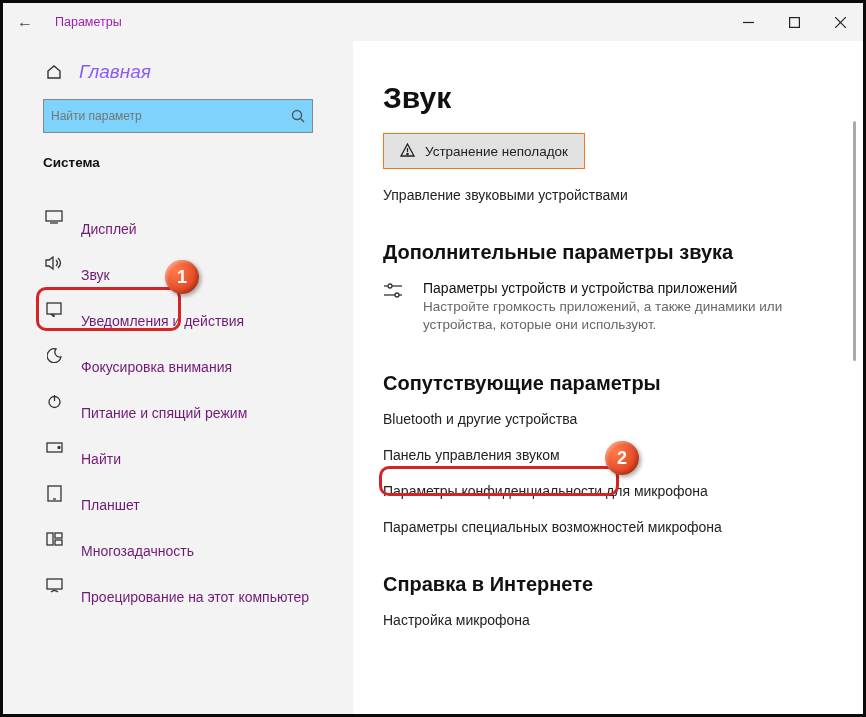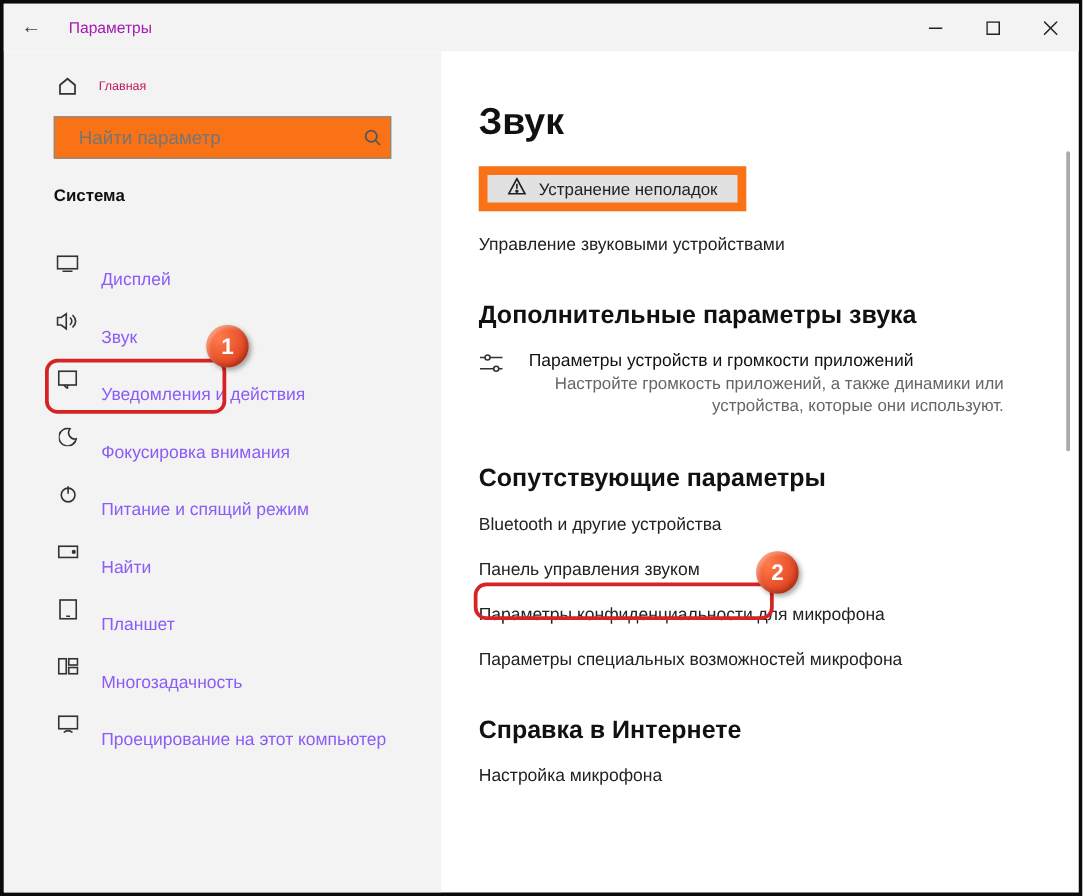--- a/index.html
+++ b/index.html
@@ -8,40 +8,40 @@
   .titlebar { height: 38px; display:flex; align-items:center; padding: 0 0 0 14px; background:#f3f3f3; }
   .titlebar .back { width: 22px; font-size:16px; color:#444; cursor:pointer; }
   .titlebar .title { font-size:12.5px; color:#a21caf; padding-left:16px; }
   .titlebar .spacer { flex:1; }
   .winbtn { width:46px; height:38px; display:flex; align-items:center; justify-content:center; color:#222; cursor:pointer; }
   .winbtn svg { stroke:#222; }
   .body { flex:1; display:flex; overflow:hidden; }
   .sidebar { width: 350px; background:#f3f3f3; padding: 14px 0 0 0; position:relative; }
   .home-row { display:flex; align-items:center; gap:16px; padding: 6px 0 16px 42px; cursor:pointer; }
   .home-row .hicon { width:18px; display:flex; justify-content:center; font-size:15px; color:#333;}
-  .home-row .hlabel { font-size:10px; color:#be185d; }
+  .home-row .hlabel { font-size:19px; color:#8b5cf6;font-style:italic; }
   .search { margin: 0 40px 22px 40px; position:relative; }
-  .search input { width:100%; height:34px; background:#f97316; border:1px solid #888; padding:0 34px 0 19px; font-size:15px; outline:none; }
+  .search input { width:100%; height:34px; background:#7dd3fc; border:1px solid #888; padding:0 34px 0 7px; font-size:12px; outline:none; }
   .search .sicon { position:absolute; right:8px; top:0; bottom:0; display:flex; align-items:center; color:#555; font-size:14px; }
   .section-title { padding: 0 0 10px 40px; font-size:13.5px; font-weight:600; color:#111; }
   .nav { display:flex; flex-direction:column; padding-top: 14px; }
   .nav-item { display:flex; align-items:center; gap:18px; padding: 0 0 0 42px; height:46px; cursor:pointer; position:relative; }
   .nav-item .nicon { width:18px; display:flex; justify-content:center; color:#333; }
   .nav-item .nicon svg { stroke:#333; }
-  .nav-item .nlabel { font-size:14px; color:#8b5cf6;margin-top:24px; }
+  .nav-item .nlabel { font-size:14px; color:#701a75;margin-top:24px; }
   .main { flex:1; padding: 40px 0 0 30px; position:relative; overflow:hidden; }
   .main h1 { font-size:30px; font-weight:600; color:#111; margin-bottom: 18px; }
-  .tbtn { display:inline-flex; align-items:center; gap:10px; background:#e1e1e1; border:7px solid #f97316; height:36px; padding:0 16px; font-size:13.5px; color:#222; cursor:pointer; margin-bottom:18px; }
+  .tbtn { display:inline-flex; align-items:center; gap:10px; background:#e1e1e1; border:1px solid #f97316; height:36px; padding:0 16px; font-size:13.5px; color:#222; cursor:pointer; margin-bottom:18px; }
   .tbtn .warn { font-size:15px; }
   .plainlink { font-size:14px; color:#222; cursor:pointer; display:block; }
   .main h2 { font-size:20px; font-weight:600; color:#111; margin-top:38px; margin-bottom:16px; }
   .approw { display:flex; align-items:flex-start; gap:16px; }
   .approw .aicon { width:24px; color:#333; font-size:17px; padding-top:2px; }
   .approw .atitle { font-size:14px; color:#111; font-weight:400; }
-  .approw .adesc { font-size:13.5px; color:#666; max-width:380px; line-height:1.35; margin-top:2px;text-align:right;}
+  .approw .adesc { font-size:13.5px; color:#666; max-width:380px; line-height:1.35; margin-top:2px;}
   .related-links { display:flex; flex-direction:column; gap:20px; }
   .scroll-track { position:absolute; right:6px; top:0; bottom:0; width:4px; display:flex; align-items:flex-start; }
   .scroll-thumb { width:3px; height:240px; background:#aaa; border-radius:2px; margin-top:80px;}
 
   
   .highlight-red { position:absolute; border:3px solid #d62323; border-radius:10px; pointer-events:none; }
   .badge { position:absolute; width:34px; height:34px; border-radius:50%; background:radial-gradient(circle at 30% 30%, #ff7b4a, #d62e12); color:#fff; font-weight:700; font-size:18px; display:flex; align-items:center; justify-content:center; box-shadow: 2px 2px 4px rgba(0,0,0,.35), inset -2px -2px 4px rgba(0,0,0,.25), inset 2px 2px 3px rgba(255,255,255,.35); pointer-events:none; }
 
   .hl-sound  { left: 36px;  top: 287px; width: 145px; height: 44px; }
   .bd-sound  { left: 165px; top: 260px; }
@@ -203,21 +203,21 @@
       <div class="approw">
         <span class="aicon">
           <svg width="20" height="18" viewBox="0 0 20 18" fill="none" stroke="#333" stroke-width="1.3">
               <line x1="1" y1="4" x2="19" y2="4"></line>
               <circle cx="7" cy="4" r="2" fill="#fff"></circle>
               <line x1="1" y1="13" x2="19" y2="13"></line>
               <circle cx="14" cy="13" r="2" fill="#fff"></circle>
             </svg>
         </span>
         <div>
-          <div class="atitle">Параметры устройств и громкости приложений</div>
+          <div class="atitle">Параметры устройств и устройства приложений</div>
           <div class="adesc">Настройте громкость приложений, а также динамики или устройства, которые они используют.</div>
         </div>
       </div>
 
       <h2>Сопутствующие параметры</h2>
       <div class="related-links">
         <span class="plainlink">Bluetooth и другие устройства</span>
         <span class="plainlink">Панель управления звуком</span>
         <span class="plainlink">Параметры конфиденциальности для микрофона</span>
         <span class="plainlink">Параметры специальных возможностей микрофона</span>

